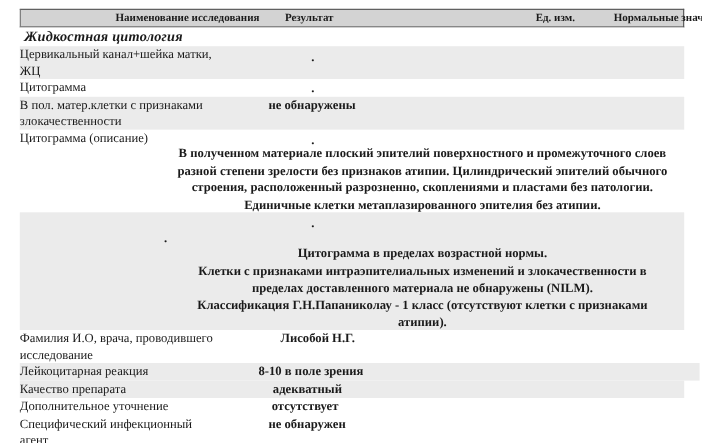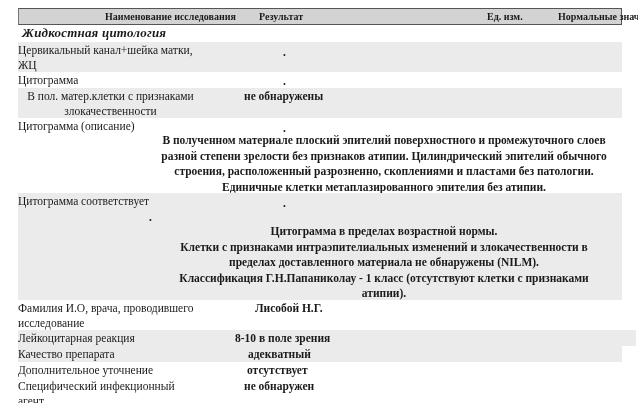--- a/index.html
+++ b/index.html
@@ -117,21 +117,21 @@
     <span class="dot" style="top:3px;">.</span>
   </div>
 
   <div class="row white" style="height:16px;">
     <div class="cell-name">
       <div>Цитограмма</div>
     </div>
     <span class="dot" style="top:2px;">.</span>
   </div>
 
-  <div class="row gray" style="height:30px;text-align:center;">
+  <div class="row gray" style="height:30px;">
     <div class="cell-name">
       <div>В пол. матер.клетки с признаками</div>
       <div>злокачественности</div>
     </div>
     <span class="cell-result" style="left:226px;">не обнаружены</span>
   </div>
 
   <div class="row white" style="height:75px;">
     <div class="cell-name">
       <div>Цитограмма (описание)</div>
@@ -139,23 +139,20 @@
     <span class="dot" style="top:3px;">.</span>
     <div class="para" style="top:15px;">
       <div>В полученном материале плоский эпителий поверхностного и промежуточного слоев</div>
       <div>разной степени зрелости без признаков атипии. Цилиндрический эпителий обычного</div>
       <div>строения, расположенный разрозненно, скоплениями и пластами без патологии.</div>
       <div>Единичные клетки метаплазированного эпителия без атипии.</div>
     </div>
   </div>
 
   <div class="row gray" style="height:107px;">
-    <div class="cell-name">
-      <div>Цитограмма соответствует</div>
-    </div>
     <span class="dot" style="top:3px;">.</span>
     <span class="dot" style="left:131px; top:17px;">.</span>
     <div class="para" style="top:31px;">
       <div>Цитограмма в пределах возрастной нормы.</div>
       <div>Клетки с признаками интраэпителиальных изменений и злокачественности в</div>
       <div>пределах доставленного материала не обнаружены (NILM).</div>
       <div>Классификация Г.Н.Папаниколау - 1 класс (отсутствуют клетки с признаками</div>
       <div>атипии).</div>
     </div>
   </div>

